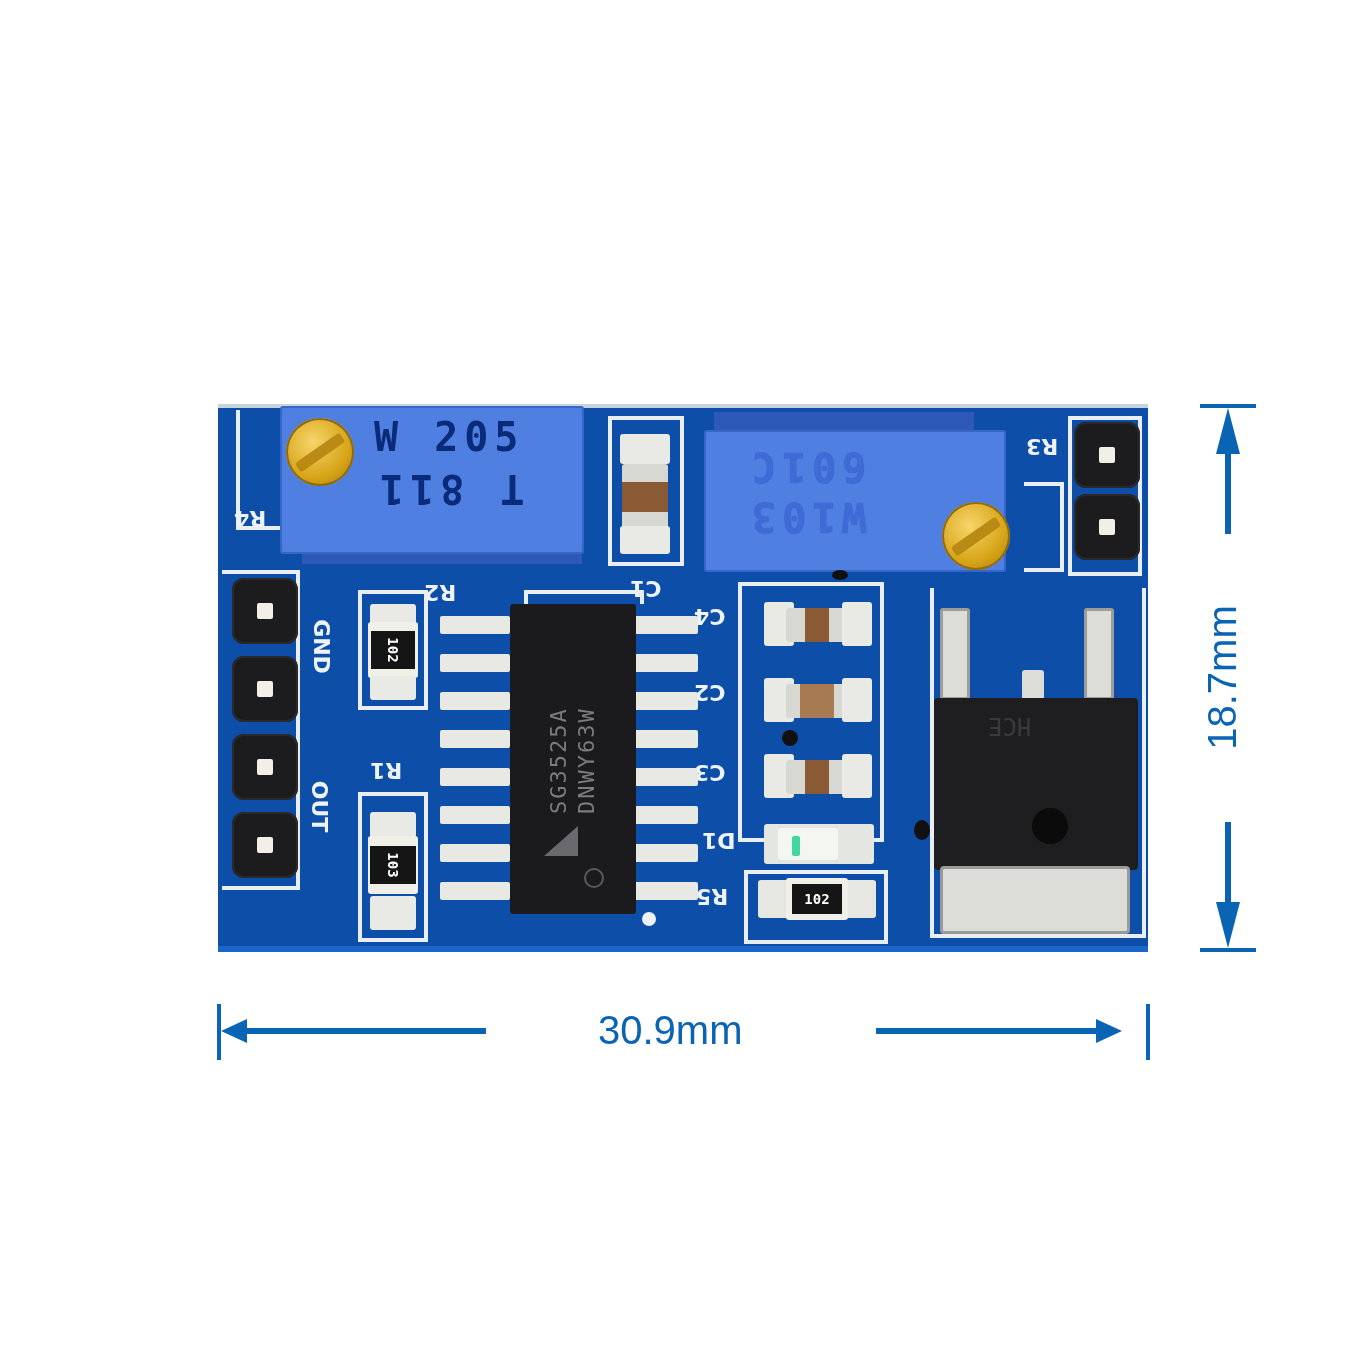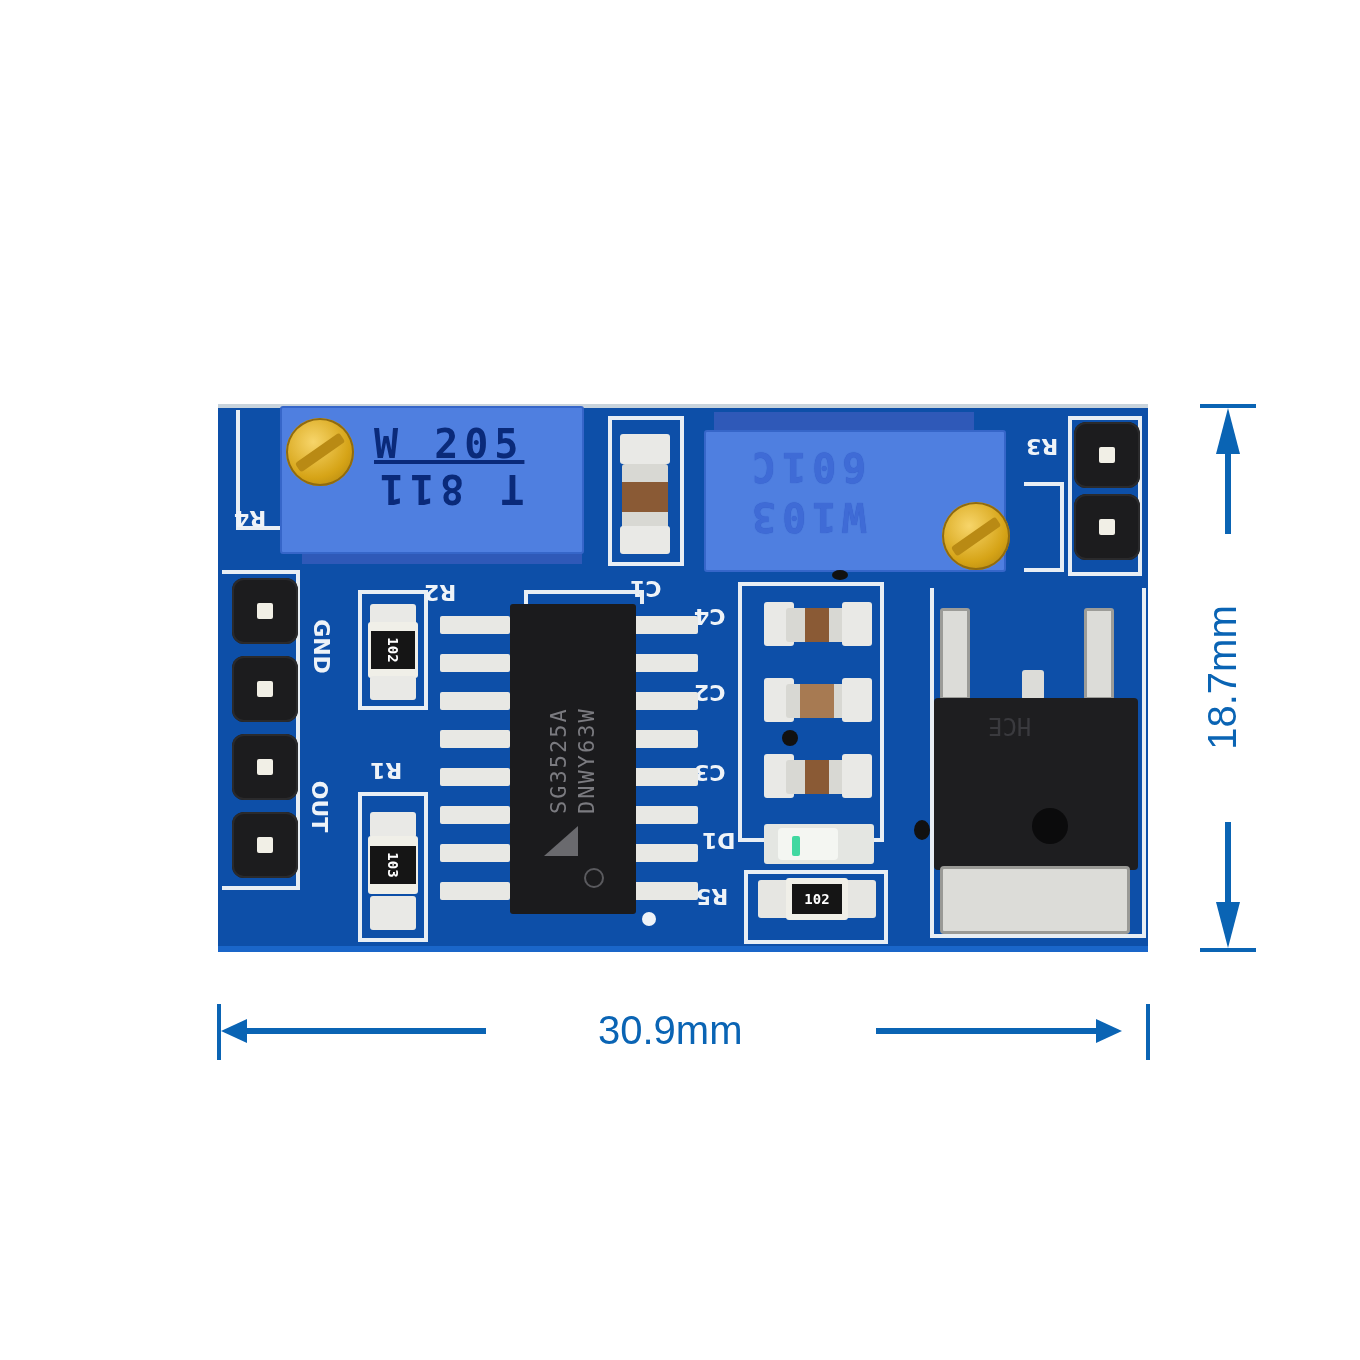--- a/index.html
+++ b/index.html
@@ -70,21 +70,21 @@
   <span class="silk-text rot180" style="left:484px;top:420px;">D1</span>
   <span class="silk-text rot180" style="left:478px;top:476px;">R5</span>
   <span class="silk-text rot180" style="left:152px;top:350px;">R1</span>
   <span class="silk-text" style="left:76px;top:226px;transform:rotate(90deg);">GND</span>
   <span class="silk-text" style="left:76px;top:386px;transform:rotate(90deg);">OUT</span>
   <div class="abs" style="left:424px;top:504px;width:14px;height:14px;border-radius:50%;background:#eef3f8;"></div>
 
   <div class="pot-base" style="left:84px;top:126px;width:280px;height:30px;"></div>
   <div class="pot" style="left:62px;top:-2px;width:304px;height:148px;">
     <div class="screw" style="left:4px;top:10px;width:68px;height:68px;"></div>
-    <div class="pot-text" style="left:92px;top:13px;text-decoration:underline;">W 205</div>
+    <div class="pot-text" style="left:92px;top:6px;">W 205</div>
     <div class="pot-text rot180" style="left:92px;top:58px;">T 811</div>
   </div>
 
   <div class="pad" style="left:402px;top:26px;width:50px;height:30px;"></div>
   <div class="cap v" style="left:404px;top:56px;width:46px;height:66px;"></div>
   <div class="pad" style="left:402px;top:118px;width:50px;height:28px;"></div>
 
   <div class="pot-base" style="left:496px;top:4px;width:260px;height:24px;"></div>
   <div class="pot" style="left:486px;top:22px;width:302px;height:142px;">
     <div class="pot-text faint rot180" style="left:40px;top:12px;">601C</div>

